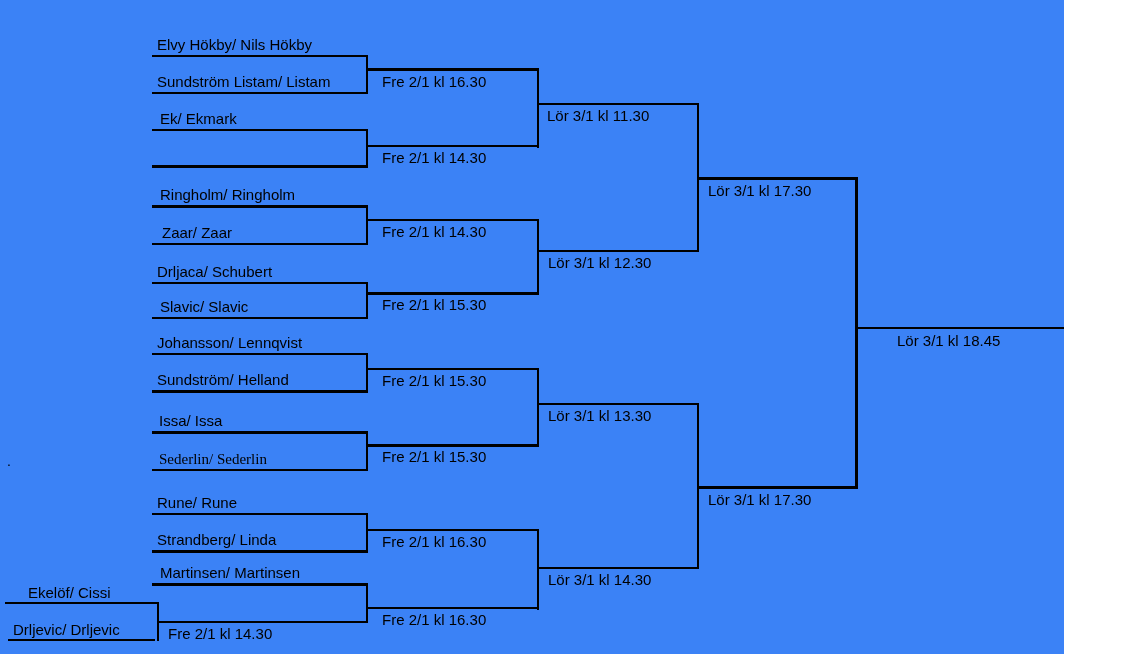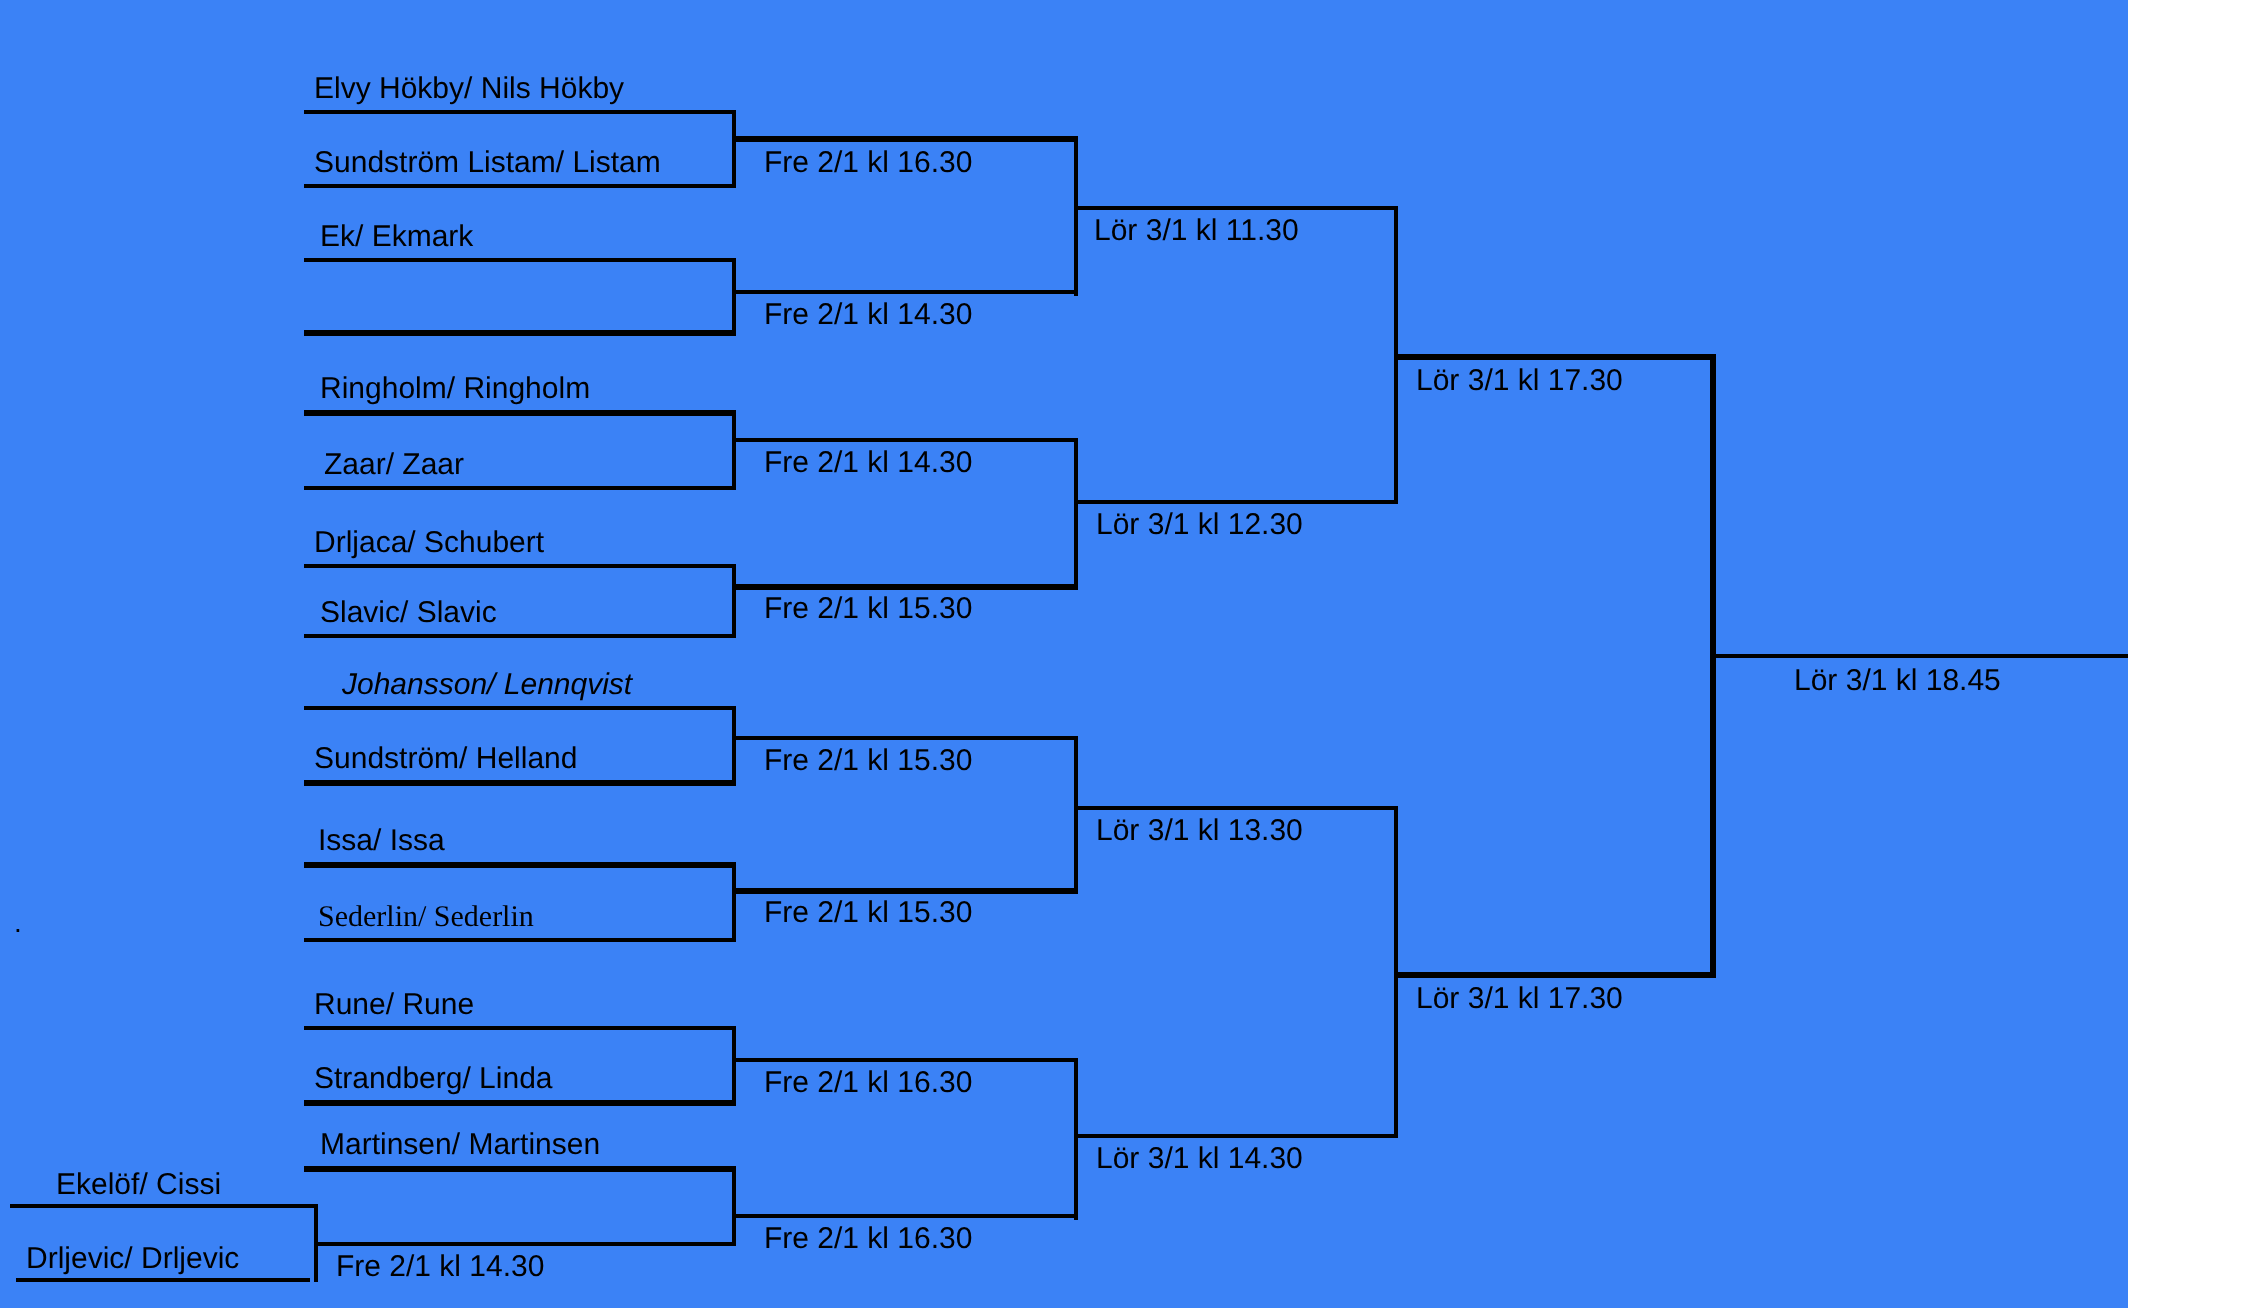--- a/index.html
+++ b/index.html
@@ -29,21 +29,21 @@
 
 <div id="canvas">
 
   <div class="t" style="left:157px;top:36px;">Elvy Hökby/ Nils Hökby</div>
   <div class="t" style="left:157px;top:73px;">Sundström Listam/ Listam</div>
   <div class="t" style="left:160px;top:110px;">Ek/ Ekmark</div>
   <div class="t" style="left:160px;top:186px;">Ringholm/ Ringholm</div>
   <div class="t" style="left:162px;top:224px;">Zaar/ Zaar</div>
   <div class="t" style="left:157px;top:263px;">Drljaca/ Schubert</div>
   <div class="t" style="left:160px;top:298px;">Slavic/ Slavic</div>
-  <div class="t" style="left:171px;top:334px;font-style:italic;">Johansson/ Lennqvist</div>
+  <div class="t" style="left:157px;top:334px;">Johansson/ Lennqvist</div>
   <div class="t" style="left:157px;top:371px;">Sundström/ Helland</div>
   <div class="t" style="left:159px;top:412px;">Issa/ Issa</div>
   <div class="t" style="left:159px;top:450px;font-family:Liberation Serif, serif;">Sederlin/ Sederlin</div>
   <div class="t" style="left:157px;top:494px;">Rune/ Rune</div>
   <div class="t" style="left:157px;top:531px;">Strandberg/ Linda</div>
   <div class="t" style="left:160px;top:564px;">Martinsen/ Martinsen</div>
 
   <div class="t" style="left:10px;top:584px;margin-left:18px;">Ekelöf/ Cissi</div>
   <div class="t" style="left:13px;top:621px;">Drljevic/ Drljevic</div>
   <div class="t" style="left:168px;top:625px;">Fre 2/1 kl 14.30</div>

